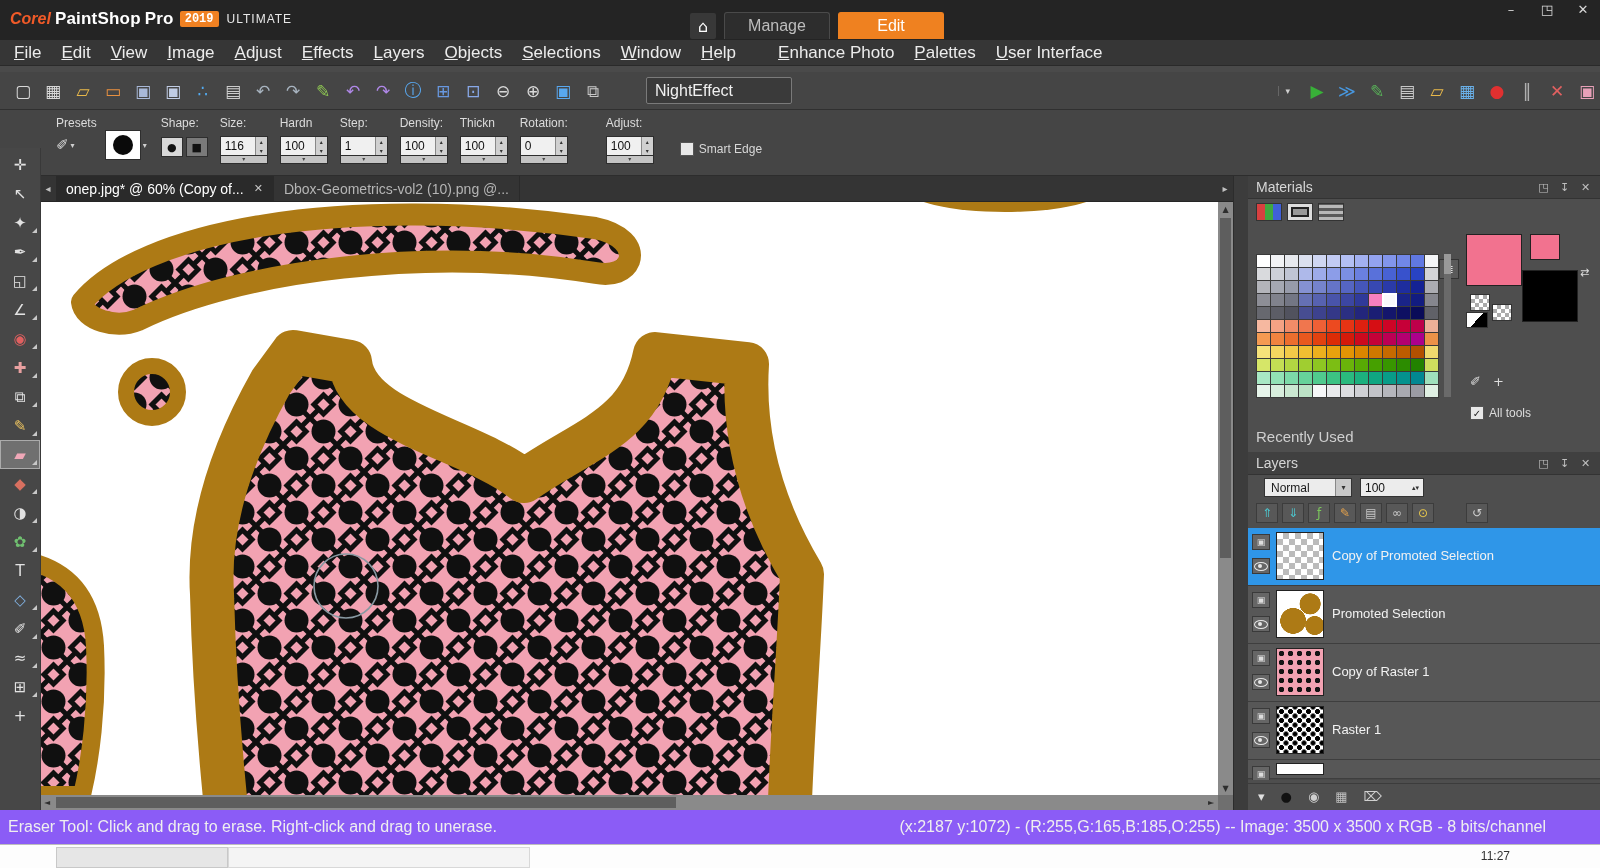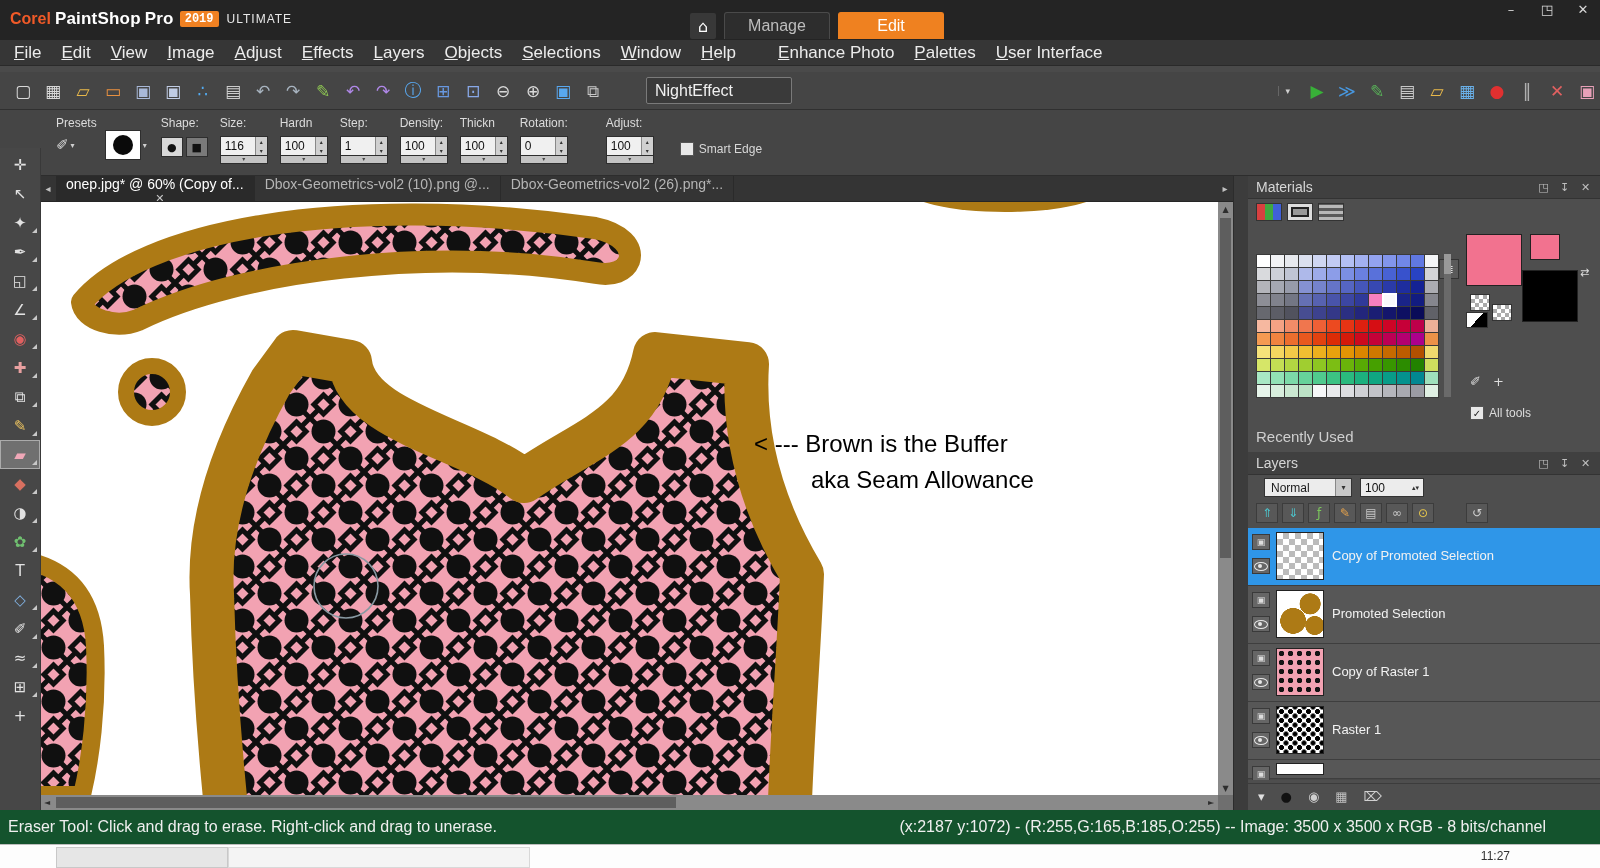--- a/index.html
+++ b/index.html
@@ -2,21 +2,21 @@
 <html><head>
 <meta charset="utf-8">
 <style>
   html,body{margin:0;padding:0;}
   body{width:1600px;height:868px;position:relative;overflow:hidden;background:#4a4a4a;
        font-family:"Liberation Sans",sans-serif;-webkit-font-smoothing:antialiased;}
   .icon{font-family:"DejaVu Sans",sans-serif;}
   
   #titlebar{position:absolute;left:0;top:0;width:1600px;height:40px;background:#242424;}
   .brand{position:absolute;left:10px;top:9px;display:flex;align-items:center;gap:4px;}
-  .corel{color:#f05a28;font-size:16px;font-weight:bold;}
+  .corel{color:#f05a28;font-size:16px;font-weight:bold;font-style:italic;}
   .ps{color:#fff;font-size:17px;font-weight:bold;letter-spacing:.2px;}
   .year{background:#f08122;color:#fff;font-size:12px;font-weight:bold;padding:1px 5px;border-radius:2px;margin-left:2px;font-family:Liberation Mono, monospace;}
   .ed{color:#e8e8e8;font-size:12px;letter-spacing:1px;margin-left:4px;}
   .ws-tabs{position:absolute;left:690px;top:12px;display:flex;align-items:flex-end;gap:8px;}
   .home{width:26px;height:26px;background:#383838;color:#fff;display:flex;align-items:center;justify-content:center;font-size:16px;border-radius:2px;}
   .ws-tab{width:104px;height:26px;display:flex;align-items:center;justify-content:center;
           background:#2d2d2d;border:1px solid #4a4a4a;border-bottom:none;color:#bdbdbd;font-size:16px;border-radius:3px 3px 0 0;}
   .ws-tab.active{background:#ef8120;color:#ffffff;border-color:#ef8120;}
   #win-controls{position:absolute;right:8px;top:2px;display:flex;gap:18px;}
   .wbtn{color:#d8d8d8;font-size:13px;width:18px;text-align:center;}
@@ -64,21 +64,21 @@
   #toolpalette{position:absolute;left:0;top:148px;width:40px;height:662px;background:#474747;border-right:1px solid #393939;z-index:5;}
   #tool-list{list-style:none;margin:0;padding:2px 0 0 0;}
   .tool{width:40px;height:29px;position:relative;display:flex;align-items:center;justify-content:center;font-size:15px;color:#e2e2e2;box-sizing:border-box;}
   .tool.sel{background:#707070;box-shadow:inset 0 0 0 1px #ababab;}
   .fly{position:absolute;right:3px;bottom:4px;width:0;height:0;border-left:5px solid transparent;border-bottom:5px solid #c8c8c8;}
   
   #docbar{position:absolute;left:40px;top:176px;width:1193px;height:26px;background:#343434;border-bottom:1px solid #262626;display:flex;align-items:stretch;box-sizing:border-box;}
   .tab-scroll{width:16px;display:flex;align-items:center;justify-content:center;color:#c0c0c0;font-size:10px;}
   .tab-scroll.right{margin-left:auto;}
   #doc-tabs{display:flex;}
-  .dtab{display:flex;align-items:center;padding:0 10px;font-size:14px;color:#b5b5b5;border-right:1px solid #2a2a2a;white-space:nowrap;max-width:300px;overflow:hidden;flex-direction:column;}
+  .dtab{display:flex;align-items:center;padding:0 10px;font-size:14px;color:#b5b5b5;border-right:1px solid #2a2a2a;white-space:nowrap;max-width:300px;overflow:hidden;}
   .dtab.active{background:#2a2a2a;color:#fff;}
   .dclose{margin-left:10px;font-size:11px;color:#c8c8c8;}
   
   #canvas{position:absolute;left:40px;top:202px;width:1178px;height:593px;background:#ffffff;overflow:hidden;}
   .annot{position:absolute;left:714px;top:224px;font-size:24px;color:#000;line-height:36px;}
   .annot .l2{padding-left:57px;}
   
   .sb-arrow{position:absolute;color:#2e2e2e;font-size:8px;display:flex;align-items:center;justify-content:center;}
   #vscroll{position:absolute;left:1218px;top:202px;width:15px;height:593px;background:#8a8a8a;}
   #vthumb{position:absolute;left:2px;top:16px;width:11px;height:340px;background:#5e5e5e;}
@@ -140,21 +140,21 @@
   .partial .lthumb{height:12px;top:3px;}
   .llab{position:absolute;left:84px;top:20px;font-size:13px;color:#f2f2f2;white-space:nowrap;}
   .t-checker{background-color:#fff;background-image:linear-gradient(45deg,#bbb 25%,transparent 25%,transparent 75%,#bbb 75%),linear-gradient(45deg,#bbb 25%,transparent 25%,transparent 75%,#bbb 75%);background-size:12px 12px;background-position:0 0,6px 6px;}
   .t-piece{background:#fff;background-image:radial-gradient(circle at 35% 65%,#ad7a15 0 30%,transparent 31%),radial-gradient(circle at 72% 28%,#ad7a15 0 22%,transparent 23%),radial-gradient(circle at 82% 75%,#ad7a15 0 18%,transparent 19%);}
   .t-pink-pattern{background-color:#f2a2b2;background-image:radial-gradient(circle,#141414 2.5px,transparent 3px);background-size:9px 9px;}
   .t-bw-pattern{background-color:#fff;background-image:radial-gradient(circle,#000 2.2px,transparent 2.8px),radial-gradient(circle,#000 2.2px,transparent 2.8px);background-size:9px 9px;background-position:0 0,4.5px 4.5px;}
   .t-partial{background:#fff;}
   #lay-bottom{position:absolute;left:0;right:0;bottom:2px;height:24px;display:flex;gap:16px;padding:0 10px;align-items:center;border-top:1px solid #3c3c3c;}
   .lbi{font-size:13px;}
   
-  #statusbar{position:absolute;left:0;top:810px;width:1600px;height:34px;background:#14532d;display:flex;align-items:center;padding:0 8px;box-sizing:border-box;color:#efefef;font-size:16px;}
+  #statusbar{position:absolute;left:0;top:810px;width:1600px;height:34px;background:#8b5cf6;display:flex;align-items:center;padding:0 8px;box-sizing:border-box;color:#efefef;font-size:16px;}
   .sright{margin-left:auto;margin-right:46px;}
   #taskstrip{position:absolute;left:0;top:844px;width:1600px;height:24px;background:#fdfdfd;border-top:1px solid #bdbdbd;box-sizing:border-box;}
   .ts-b1{position:absolute;left:56px;top:2px;width:170px;height:19px;background:#e6e6e6;border:1px solid #c8c8c8;}
   .ts-b2{position:absolute;left:228px;top:2px;width:300px;height:19px;background:#f4f4f4;border:1px solid #d8d8d8;}
   .ts-clock{position:absolute;right:90px;top:4px;color:#333;font-size:12px;}
 </style>
 </head>
 <body>
 
 <div id="titlebar">
@@ -425,23 +425,20 @@
 <div id="docbar">
   <span class="tab-scroll icon">◂</span>
   <div id="doc-tabs">
       <div class="dtab active">
         <span class="dlab">onep.jpg* @  60% (Copy of...</span>
         <span class="dclose icon">✕</span>
       </div>
       <div class="dtab">
         <span class="dlab">Dbox-Geometrics-vol2 (10).png @...</span>
       </div>
-      <div class="dtab">
-        <span class="dlab">Dbox-Geometrics-vol2 (26).png*...</span>
-      </div>
     </div>
   <span class="tab-scroll right icon">▸</span>
 </div>
 
 <div id="canvas">
   <svg width="1178" height="593" viewBox="0 0 1178 593">
     <defs>
       <pattern id="fab" width="54" height="54" patternUnits="userSpaceOnUse">
         <rect width="54" height="54" fill="#f2a2b2"></rect>
         <path d="M0 0L54 54M54 0L0 54" stroke="#101010" stroke-width="5"></path>
@@ -451,24 +448,20 @@
         <path d="M13.5 31L23 40.5L13.5 50L4 40.5Z" fill="#f2a2b2" stroke="#101010" stroke-width="5"></path>
       </pattern>
     </defs>
     <path d="M 42 100 C 100 30 300 -10 555 26 C 580 31 594 45 589 59 C 585 69 573 74 556 71 C 390 44 200 68 98 118 C 76 127 44 118 42 100 Z" fill="url(#fab)" stroke="#ad7a15" stroke-width="22" stroke-linejoin="round"></path>
     <ellipse cx="965" cy="-14" rx="100" ry="24" fill="#ad7a15"></ellipse>
     <circle cx="112" cy="190" r="26" fill="url(#fab)" stroke="#ad7a15" stroke-width="16"></circle>
     <path d="M -30 356 C 25 362 52 392 55 444 C 58 505 50 560 42 593 L -30 593 Z" fill="url(#fab)" stroke="#ad7a15" stroke-width="18"></path>
     <path d="M 188 625 C 180 550 174 470 172 392 C 168 328 187 258 231 180 L 253 150 L 310 160 C 316 220 430 236 484 279 C 545 236 600 226 615 152 L 707 162 C 702 242 726 312 762 372 C 759 450 752 530 749 625 Z" fill="url(#fab)" stroke="#ad7a15" stroke-width="44" stroke-linejoin="round"></path>
     <circle cx="306" cy="384" r="32" fill="none" stroke="#8899a2" stroke-width="1.6"></circle>
   </svg>
-  <div class="annot">
-    <div>&lt; --- Brown is the Buffer</div>
-    <div class="l2">aka Seam Allowance</div>
-  </div>
 </div>
 
 <div id="vscroll">
   <span class="sb-arrow icon" style="left:0;top:0;width:15px;height:14px;">▲</span>
   <div id="vthumb"></div>
   <span class="sb-arrow icon" style="left:0;bottom:0;width:15px;height:14px;">▼</span>
 </div>
 <div id="hscroll">
   <span class="sb-arrow icon" style="left:0;top:0;width:14px;height:15px;">◄</span>
   <div id="hthumb"></div>

